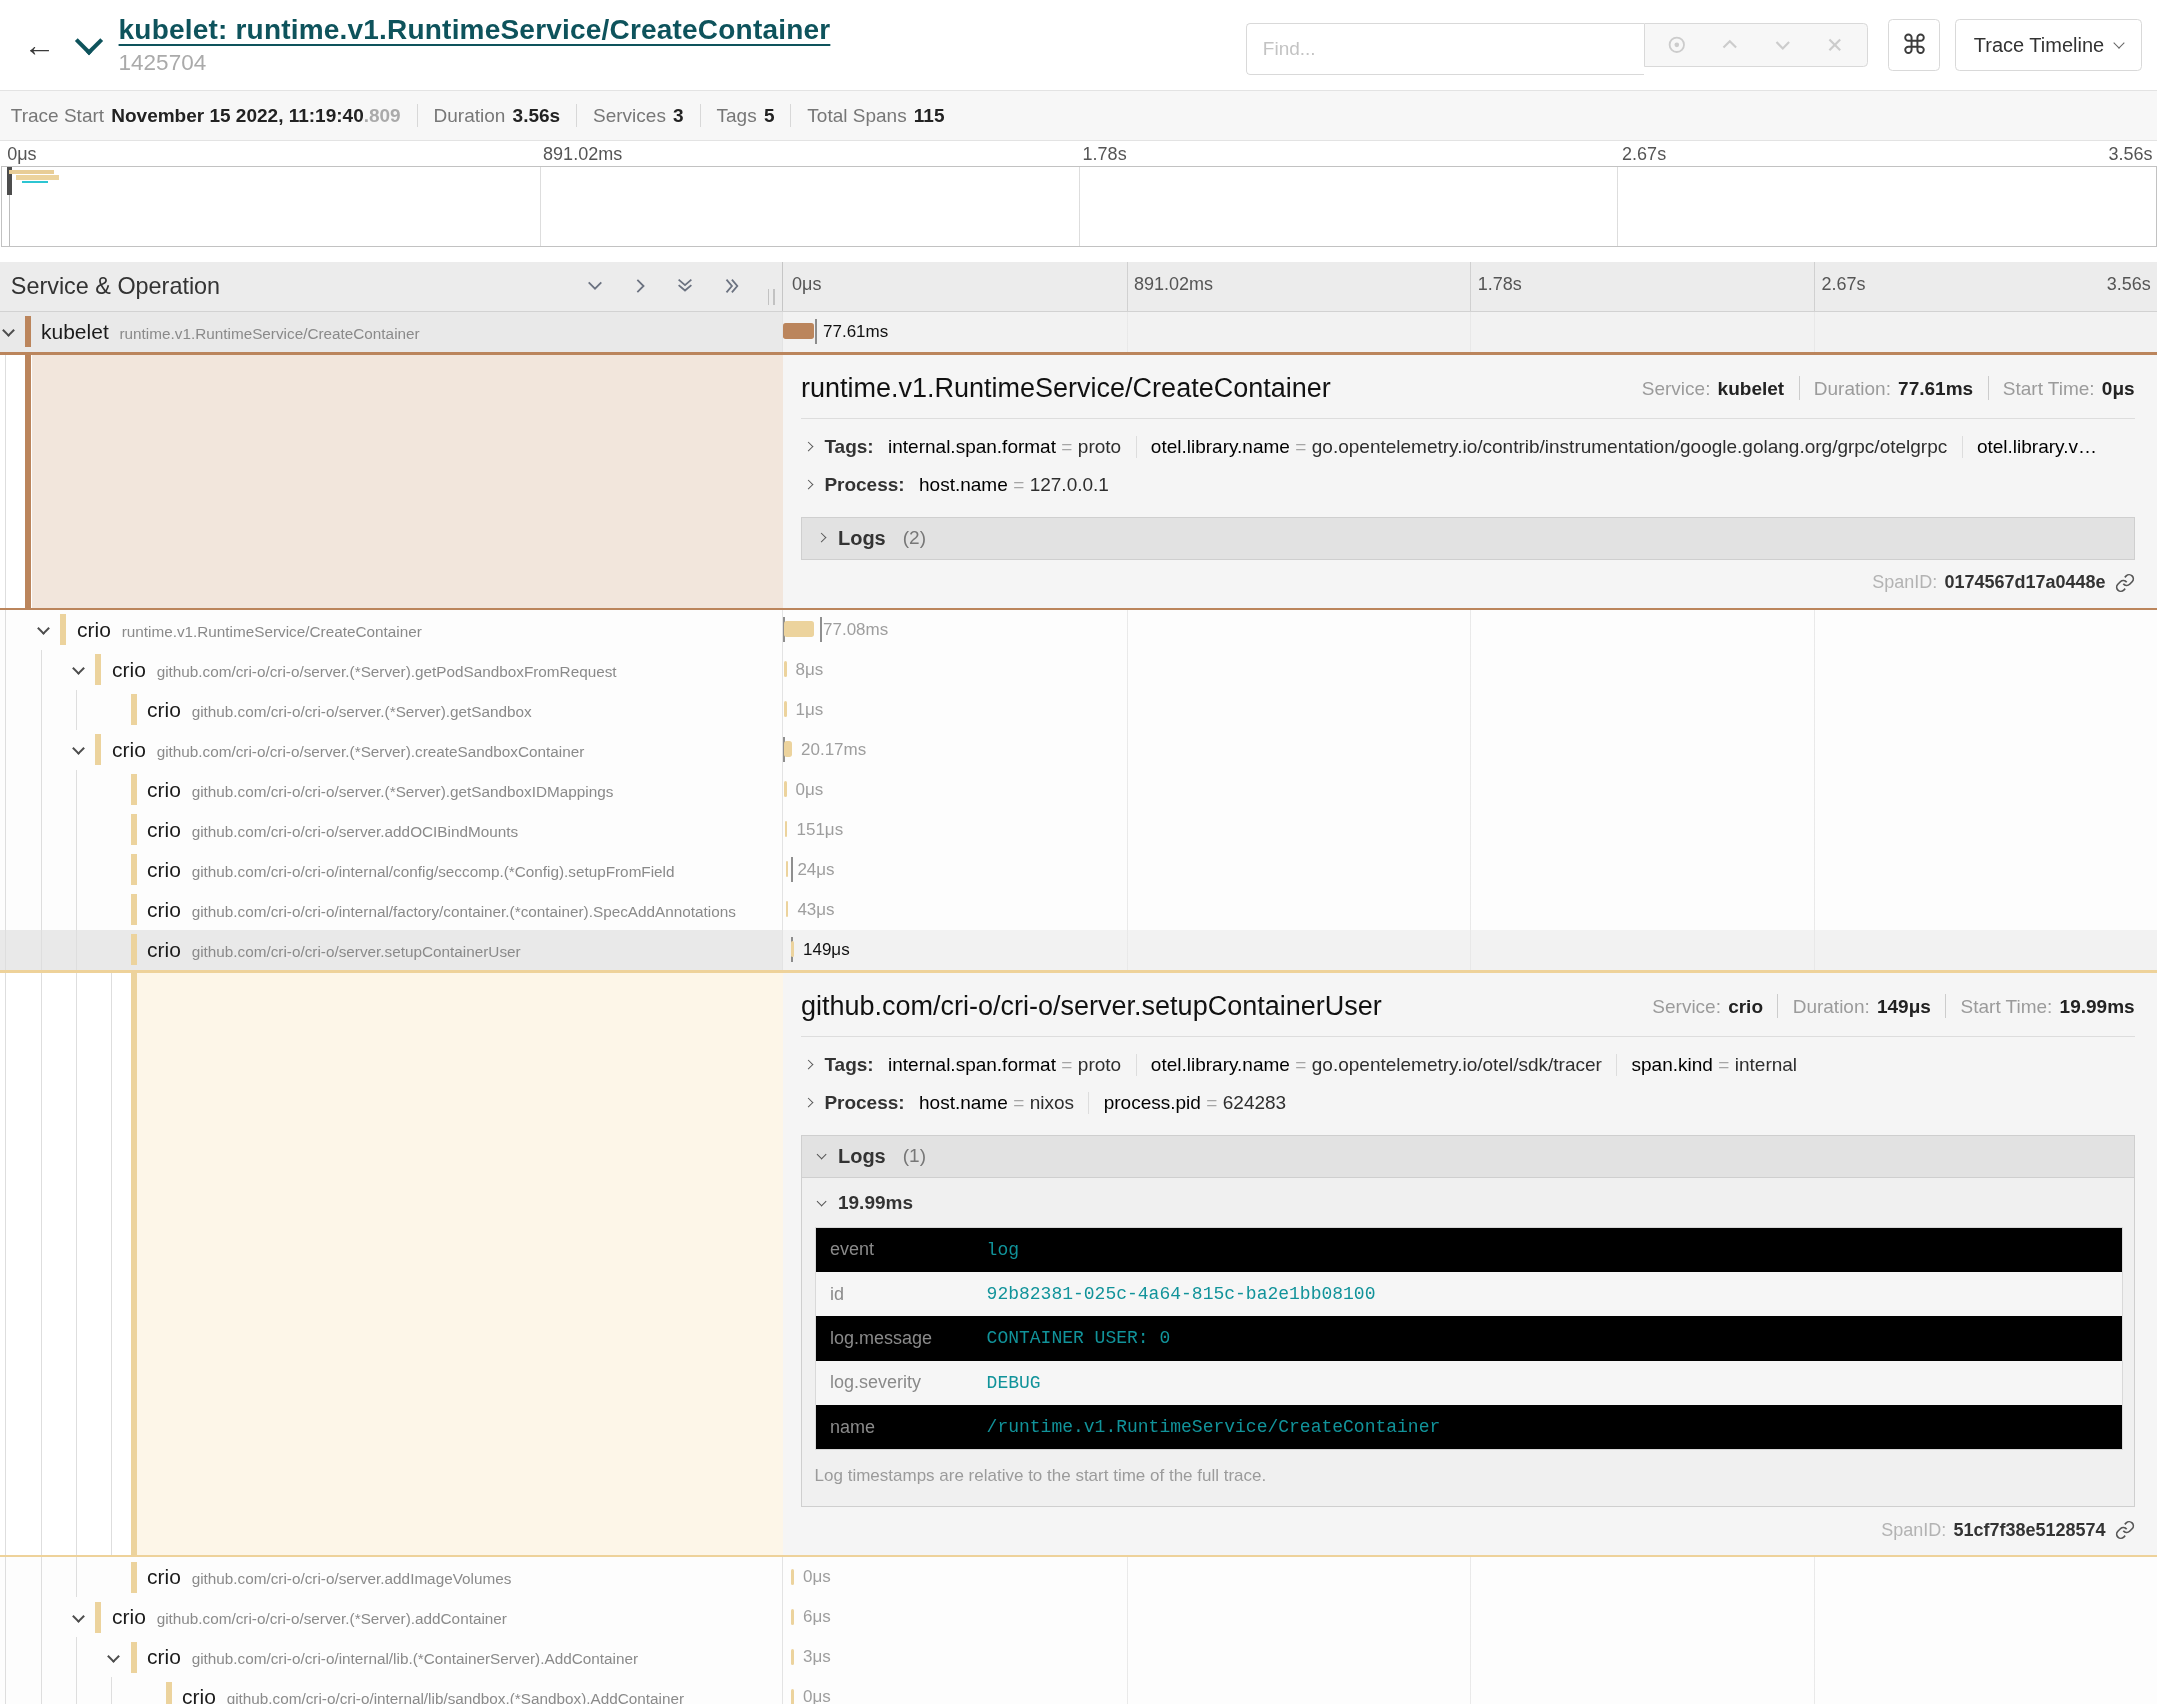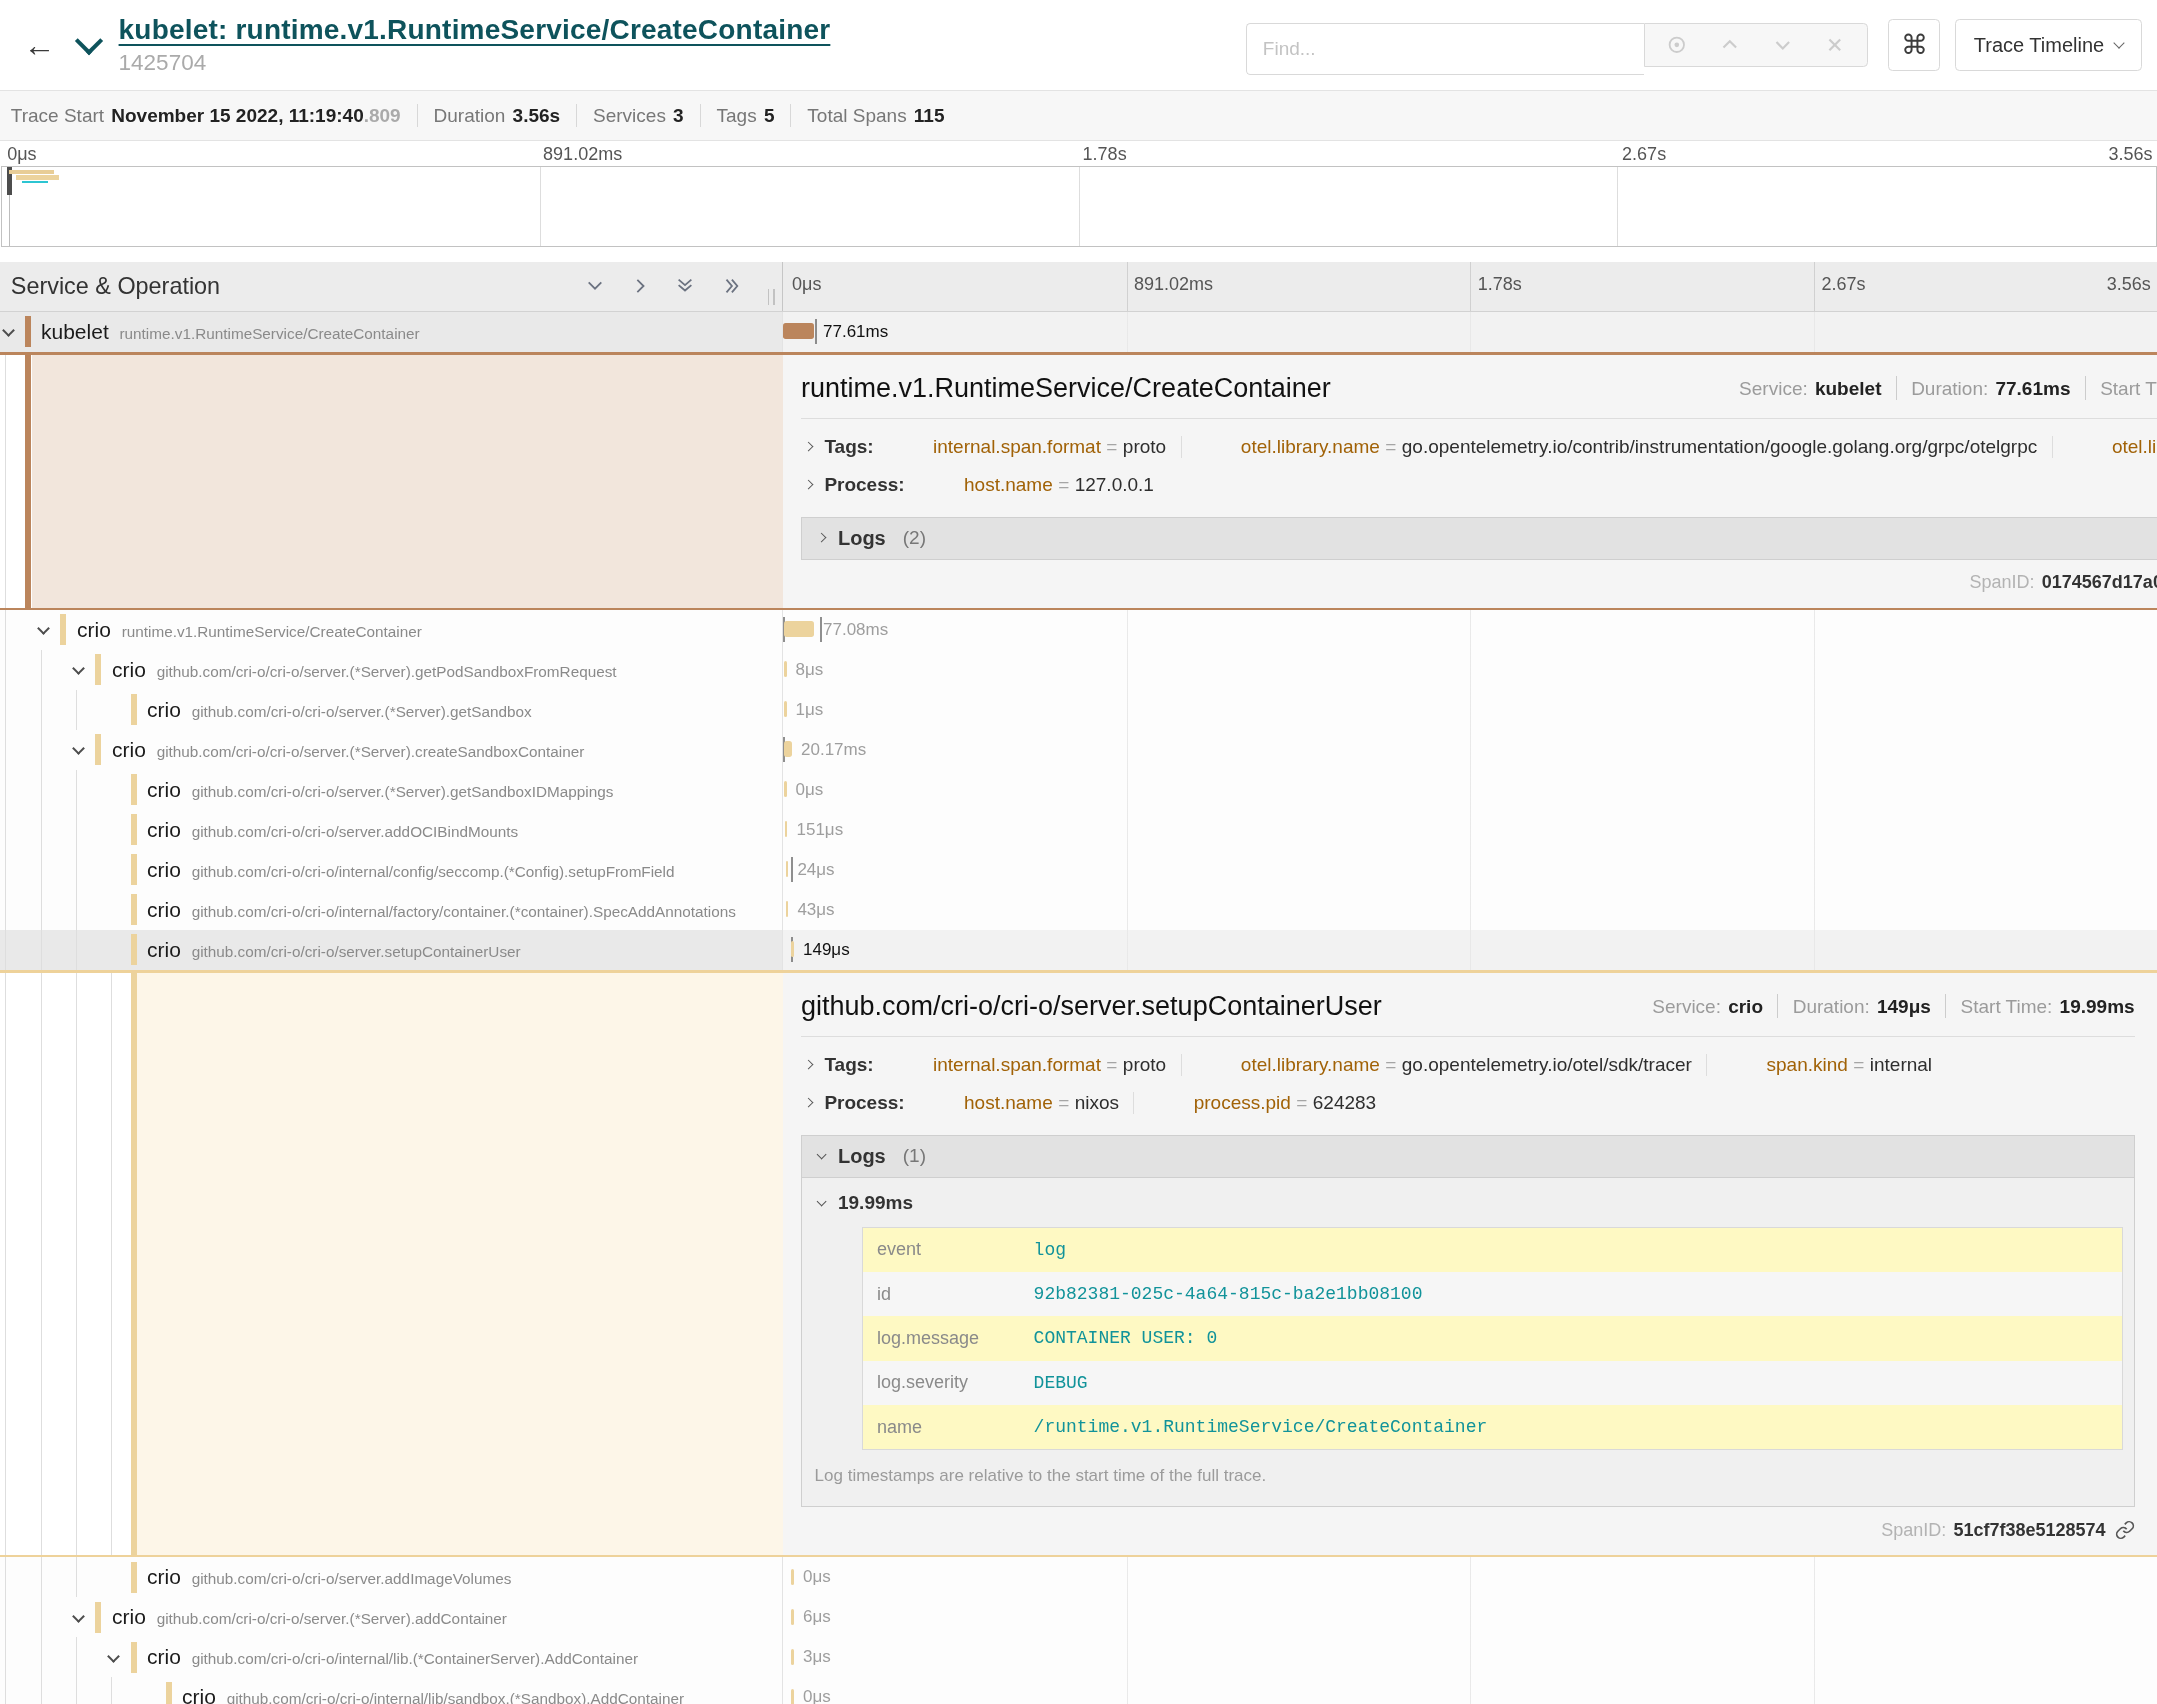--- a/index.html
+++ b/index.html
@@ -89,29 +89,29 @@
   .dp-meta { margin-left: auto; display: flex; align-items: flex-end; font-size: 19px; color: #9b9b9b; white-space: nowrap; }
   .dp-meta b { color: #222; margin-left: 7.2px; font-weight: 700; }
   .meta-sep { width: 0.9px; height: 23.4px; background: #ccc; margin: 0 14.4px; }
   .dp-divider { border-top: 0.9px solid #ddd; margin: 14.4px 0 9px; }
   .dp-section { display: flex; align-items: center; padding: 8px 0; font-size: 19px; cursor: pointer; }
   .sec-chev { width: 7.2px; height: 7.2px; border-right: 1.8px solid #555; border-bottom: 1.8px solid #555; transform: rotate(-45deg); margin: 0 12.6px 0 3.6px; flex: none; }
   .sec-chev.down { transform: rotate(45deg); margin-top: -3.6px; }
   .sec-label { font-weight: 700; color: #333; margin-right: 14.4px; }
   .kv-list { display: flex; align-items: center; flex-wrap: nowrap; overflow: hidden; }
   .kv { display: flex; align-items: center; white-space: nowrap; }
-  .kv-k { color: #a16207; margin-left: 45px; } .kv-eq { color: #a5a5a5; padding: 0 5.4px; } .kv-v { color: #2e2e2e; }
+  .kv-k { color: #000000; } .kv-eq { color: #a5a5a5; padding: 0 5.4px; } .kv-v { color: #2e2e2e; }
   .kv-sep { width: 0.9px; height: 21.6px; background: #ddd; margin: 0 14.4px; }
   .kv:last-child .kv-sep { display: none; }
   .logs-bar { margin-top: 12.6px; height: 43px; background: #e2e2e2; border: 0.9px solid #cfcfcf; display: flex; align-items: center; padding-left: 12.6px; font-size: 20px; cursor: pointer; }
   .logs-bar .sec-label { margin-right: 17px; }
   .logs-count { color: #777; font-size: 19px; }
   .logs-box { border: 0.9px solid #cfcfcf; border-top: none; background: #f0f0f0; padding: 14.4px 10.8px 20px 12.6px; }
   .log-time { display: flex; align-items: center; font-size: 19px; font-weight: 700; color: #333; margin-bottom: 12.6px; cursor: pointer; }
-  .log-table { background: #fef9c3; border: 0.9px solid #d9d9d9; margin-left: 47px; }
+  .log-table { background: #000000; border: 0.9px solid #d9d9d9; }
   .log-row { display: flex; align-items: center; padding: 11.7px 0; }
   .log-row.alt { background: #f6f6f6; }
   .log-k { width: 171px; flex: none; padding-left: 14.4px; font-size: 18px; color: #8a8a8a; }
   .log-v { font-family: "Liberation Mono", monospace; font-size: 18px; color: #11939a; }
   .log-note { margin-top: 16px; font-size: 17px; color: #9b9b9b; }
   .spanid-row { margin-top: 12.6px; display: flex; justify-content: flex-end; align-items: center; font-size: 18px; }
   .spanid-label { color: #b3b3b3; margin-right: 7.2px; }
   .spanid-val { color: #333; font-weight: bold; }
   .link-icon { margin-left: 9px; cursor: pointer; display: flex; }
 </style>

